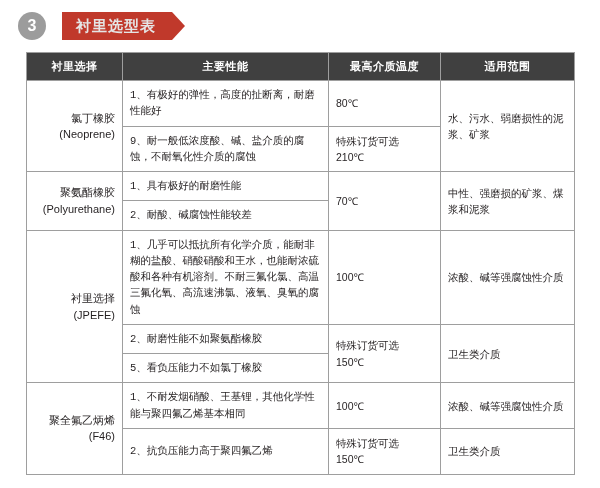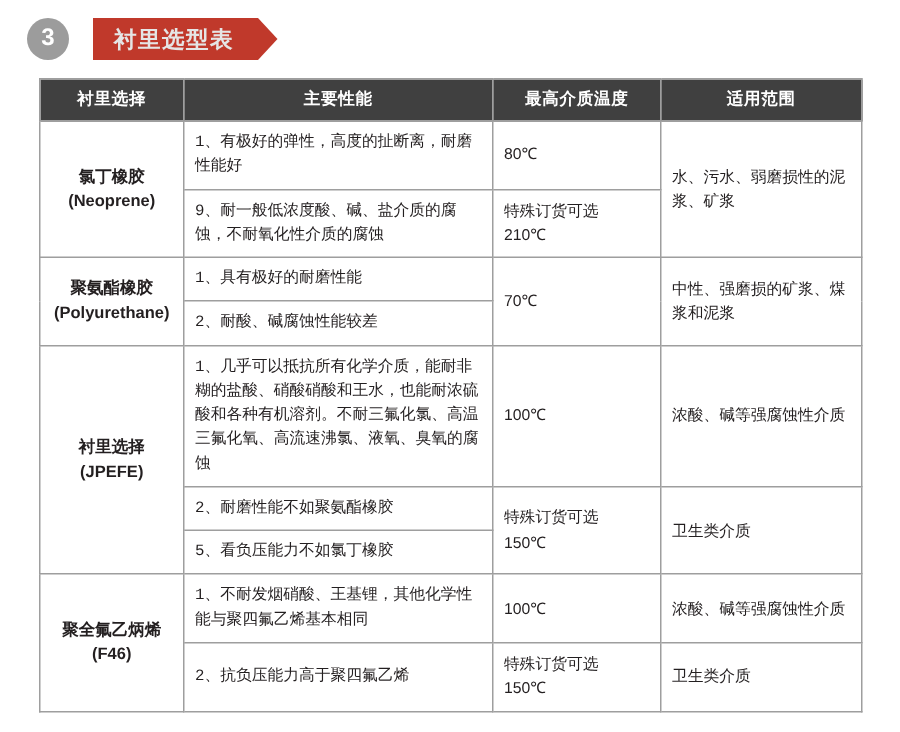--- a/index.html
+++ b/index.html
@@ -95,22 +95,22 @@
     height: 28px;
     padding: 4px 6px;
     letter-spacing: 0.5px;
   }
   .col-liner   { width: 96px; }
   .col-perf    { width: 206px; }
   .col-temp    { width: 112px; }
   .col-range   { width: 134px; }
 
   td.liner {
-    text-align: center;
-    font-weight: bold;
+    text-align: right;
+    font-weight: normal;
     font-size: 11px;
     line-height: 1.5;
   }
   td.perf {
     text-align: left;
     font-family: Liberation Mono, monospace;
   }
   td.temp, td.range {
   }
   td.range {

